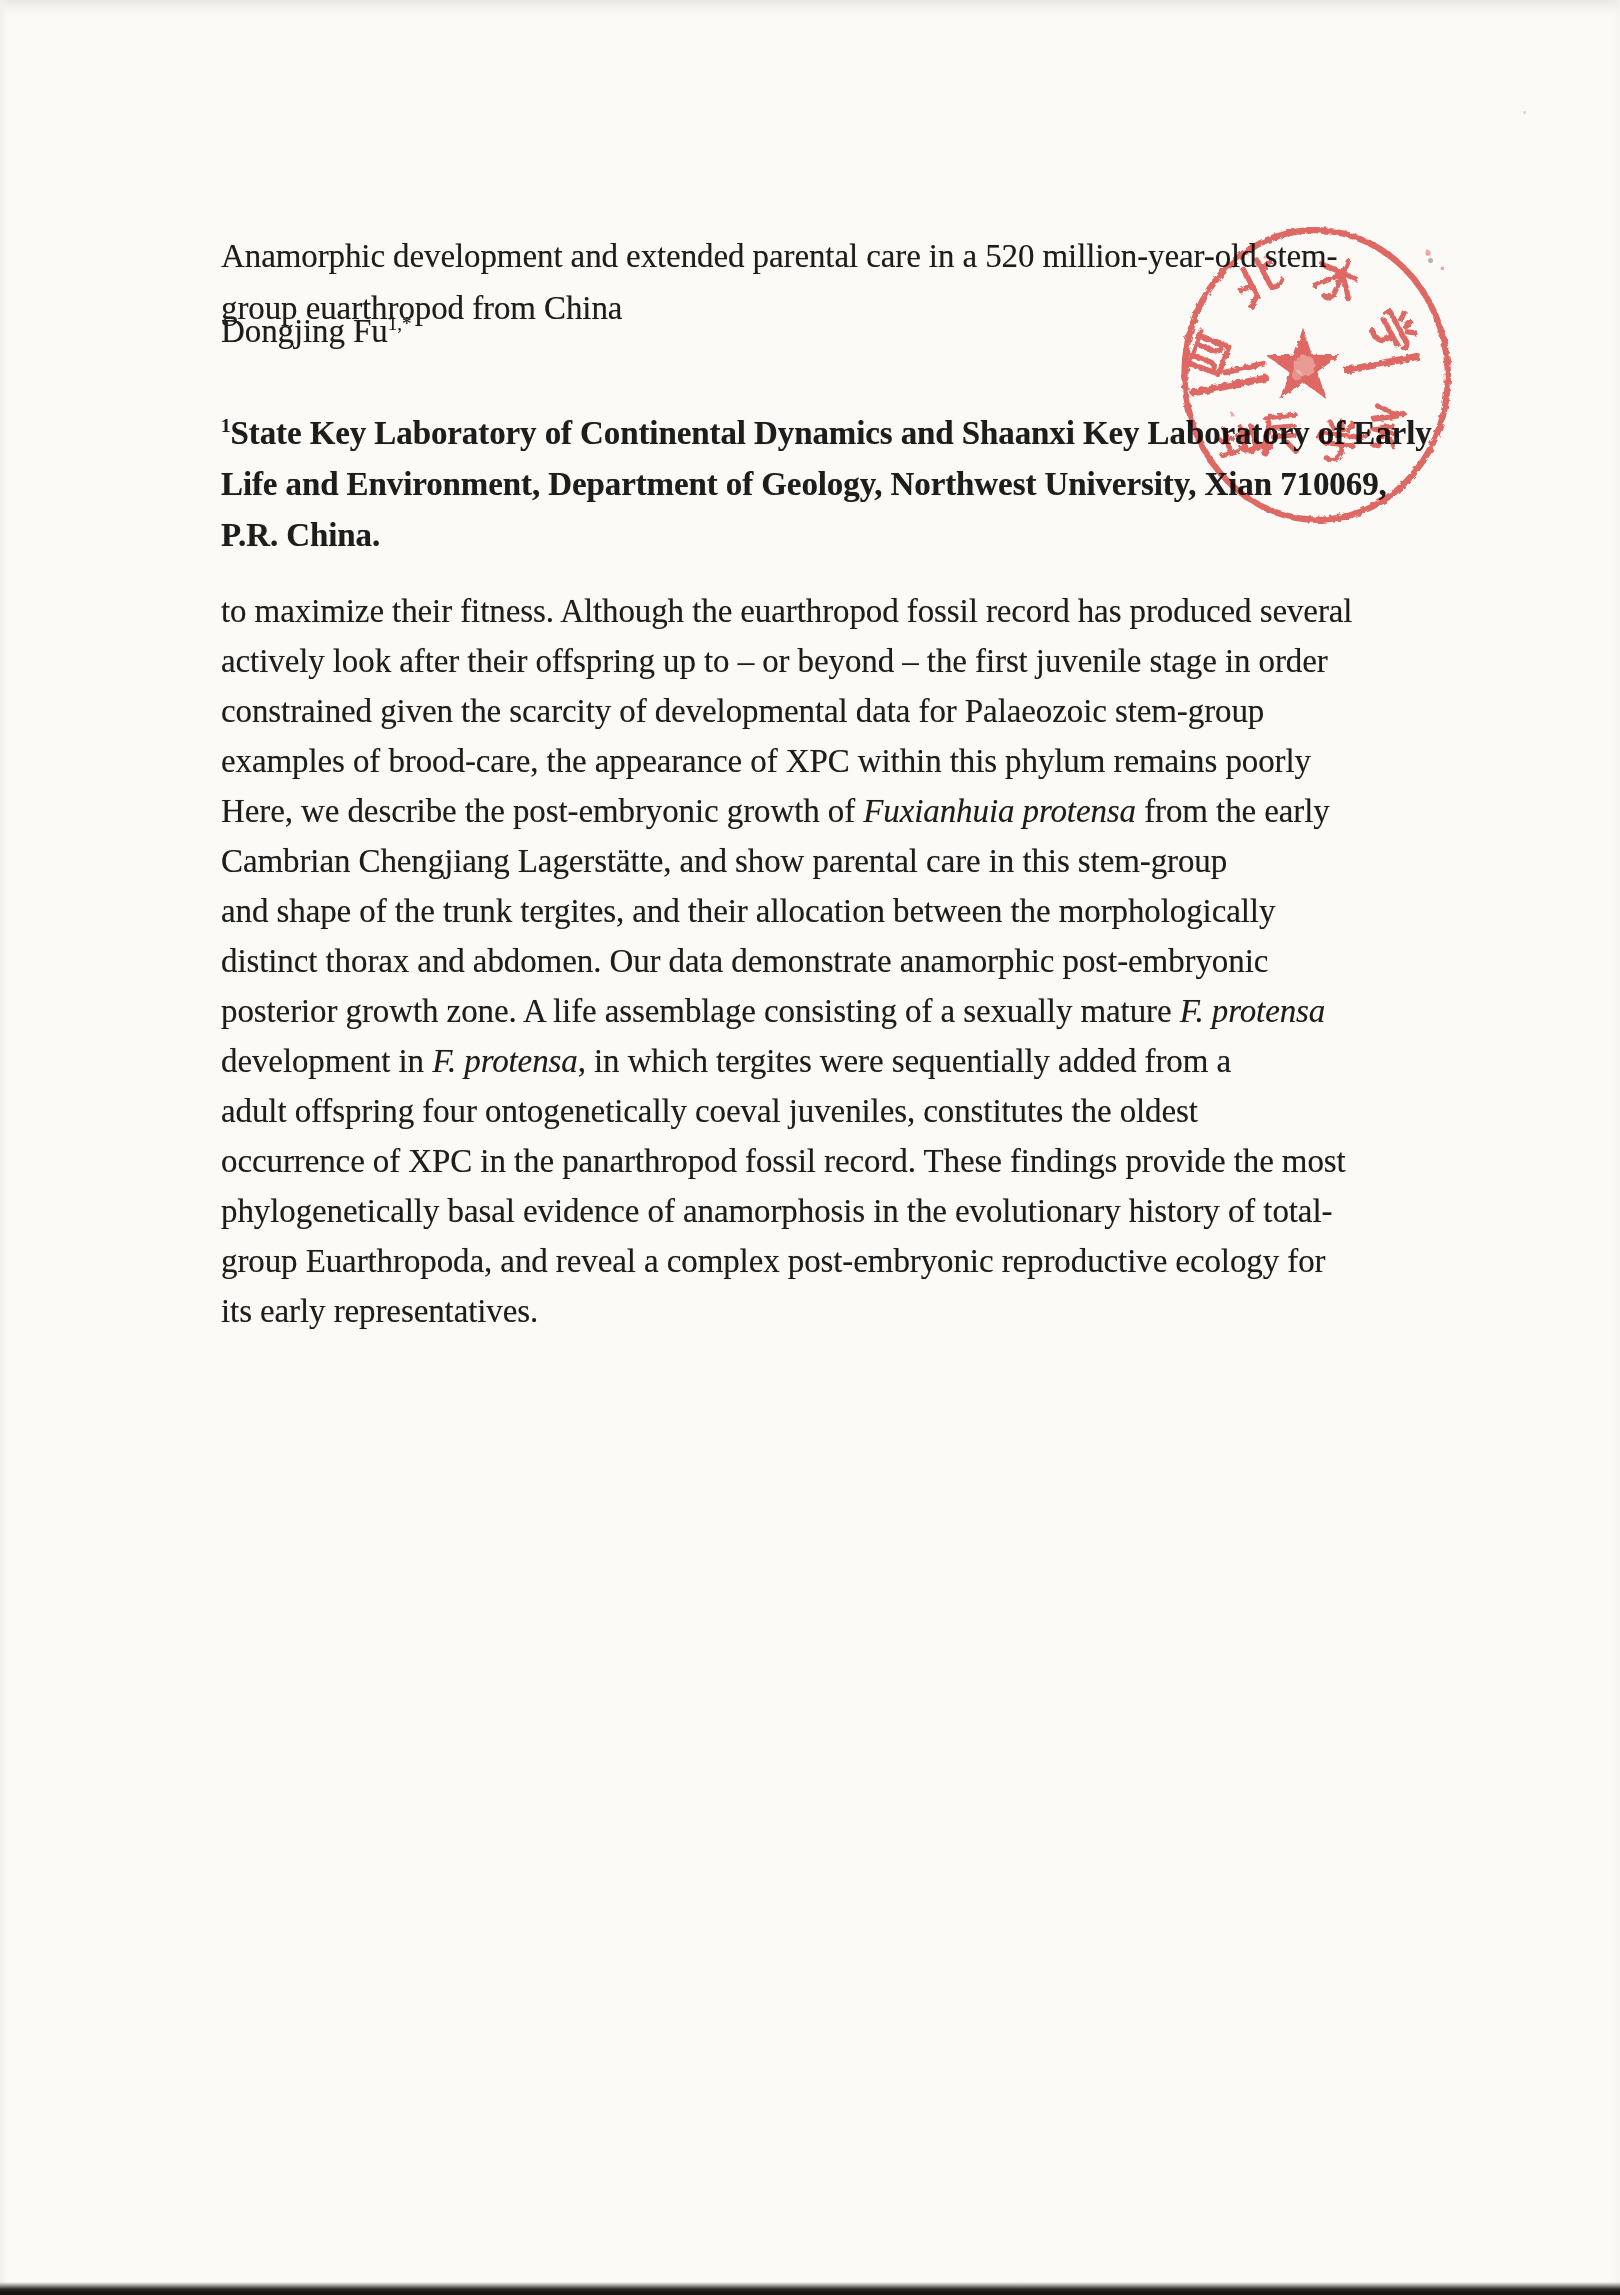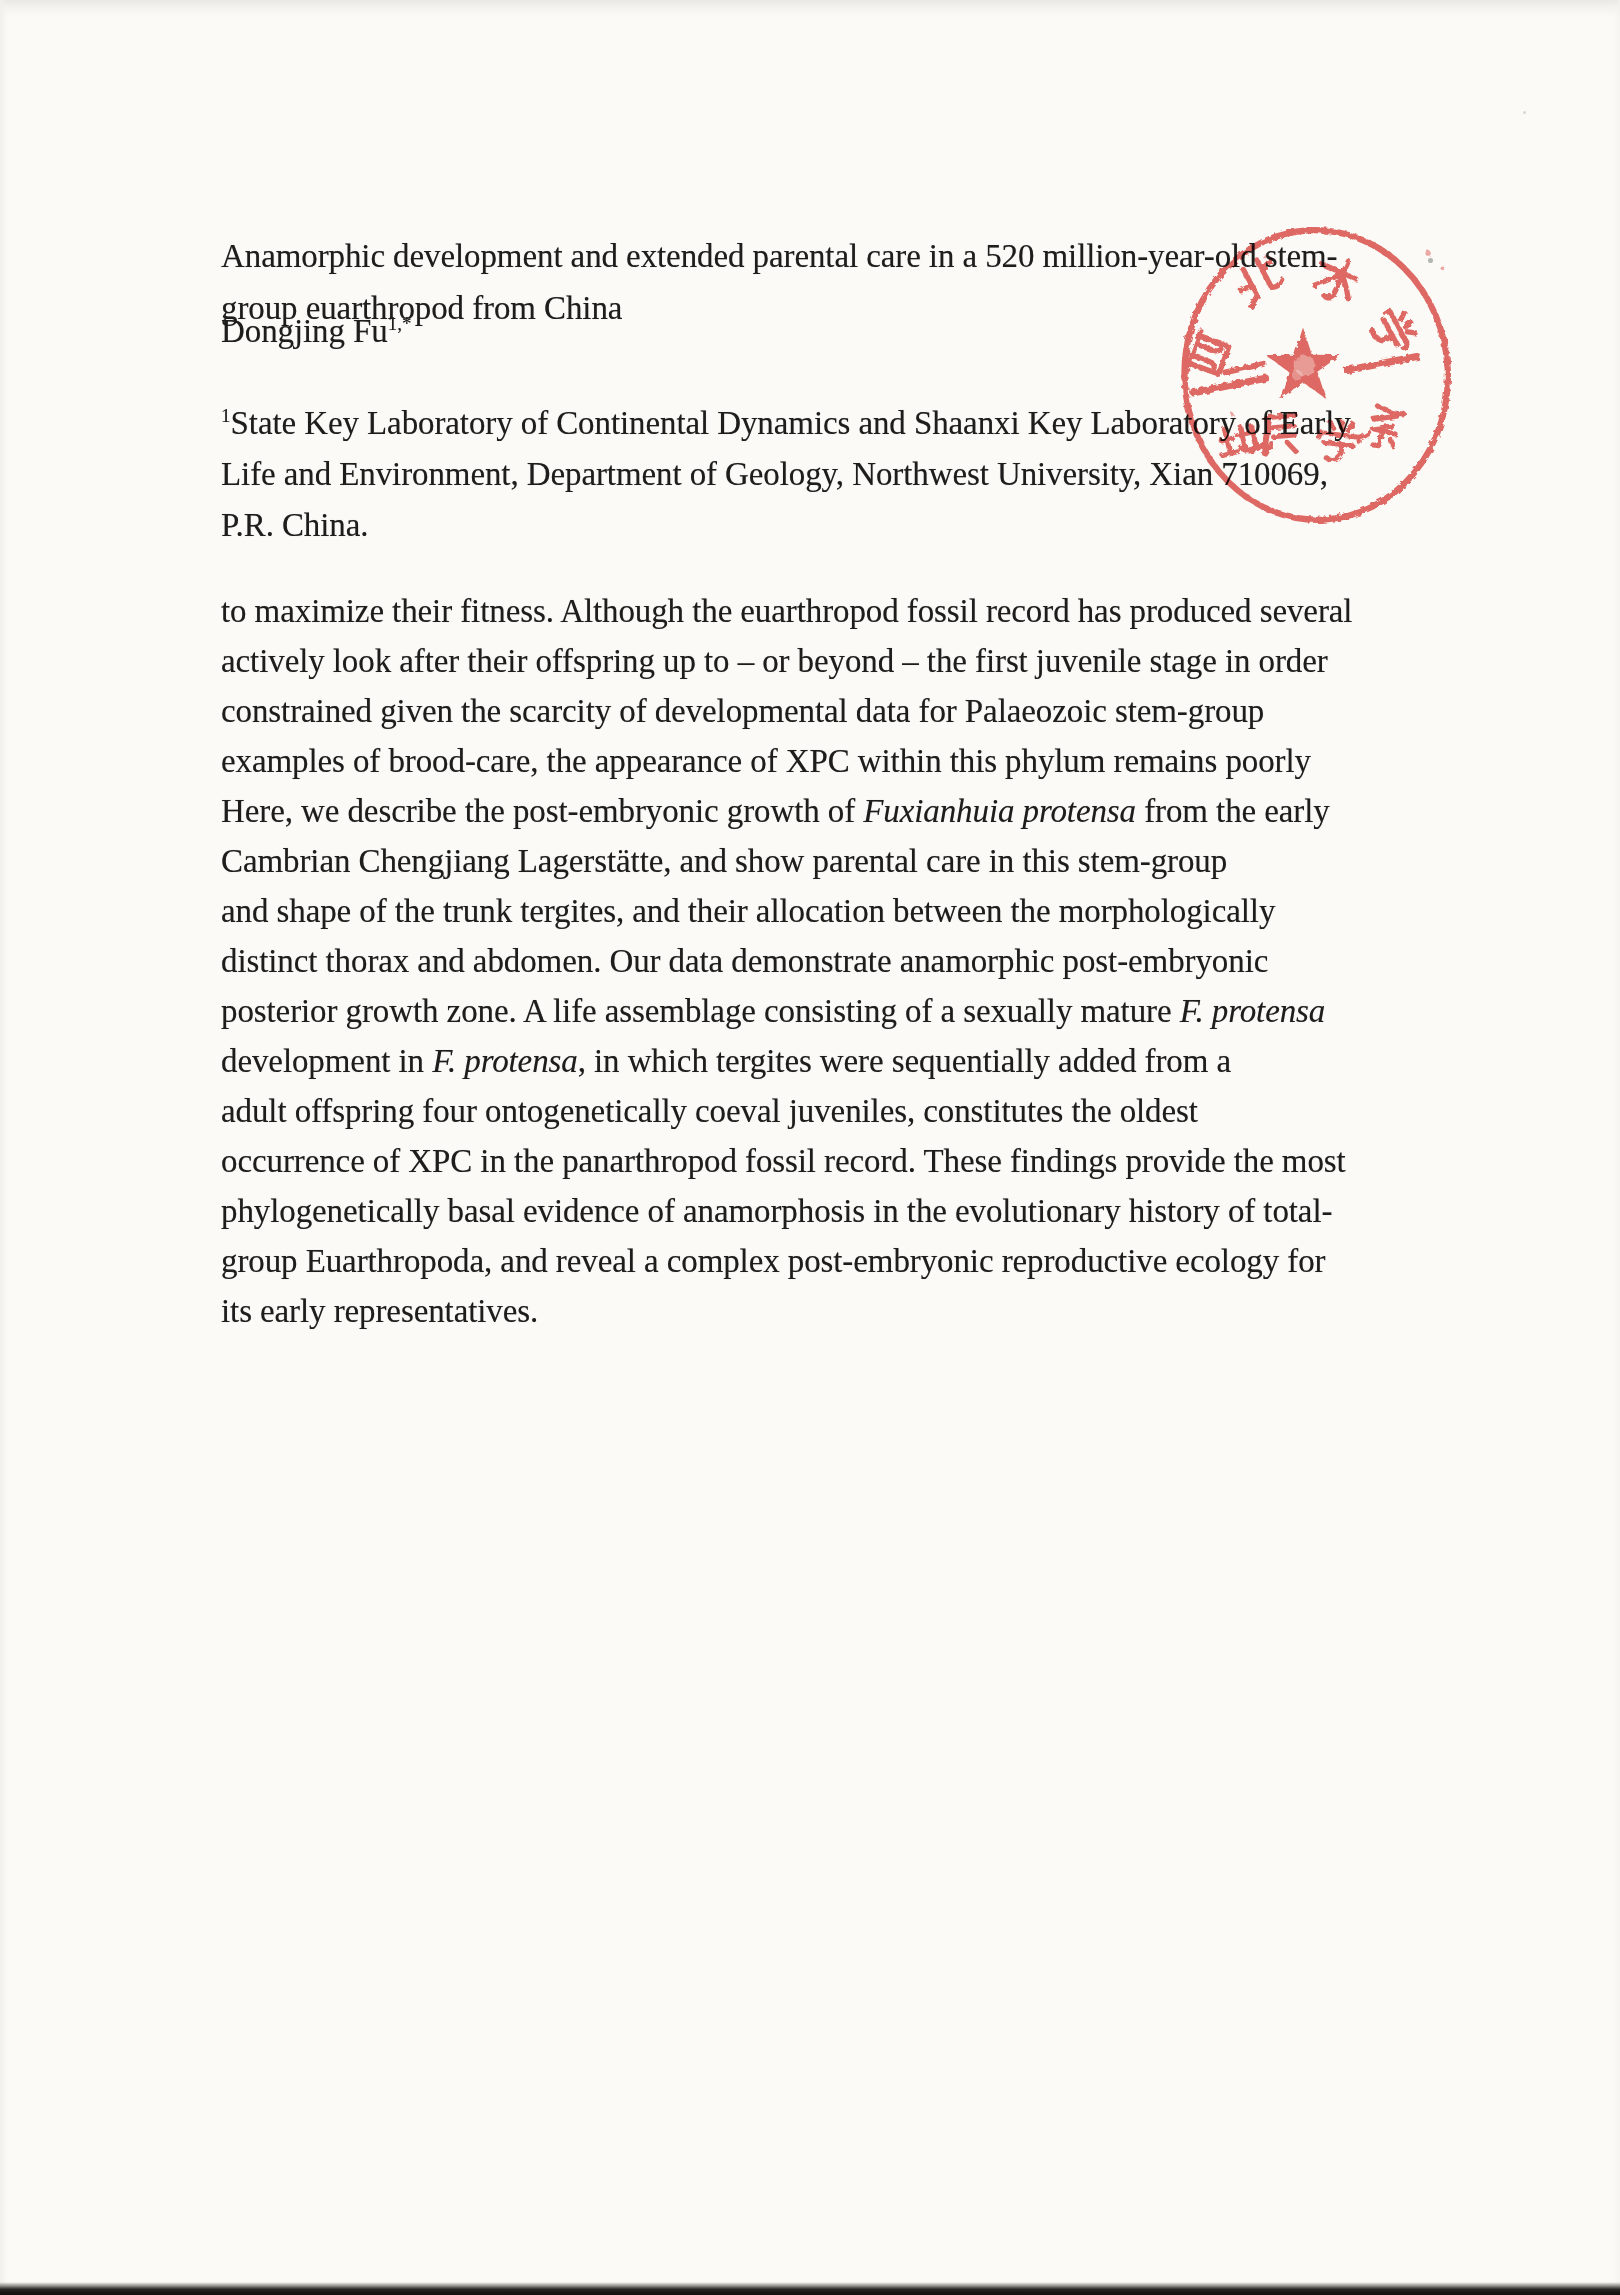--- a/index.html
+++ b/index.html
@@ -19,21 +19,21 @@
   .bottom-edge{position:absolute;left:0;right:0;bottom:0;height:13px;
     background:linear-gradient(to bottom,rgba(160,158,152,0) 0%,#908e88 30%,#2a2926 55%,#171613 80%,#121110 100%);}
   .speck{position:absolute;border-radius:50%;}
 
   
   .block{position:absolute;left:221px;}
   .doc{font-size:33px;letter-spacing:-0.1px;text-shadow:0 0 0.7px rgba(25,25,25,0.45);}
   .tl{white-space:nowrap;}
   #title-block{top:202px;line-height:52px;margin-top:28px;}
   #author-block{top:305px;line-height:52px;}
-  #affiliation-block{top:398px;line-height:51px;}
+  #affiliation-block{top:408px;line-height:51px;font-weight:bold;}
   #abstract-block{top:586px;line-height:50px;}
   sup{font-size:0.58em;letter-spacing:0;line-height:0;}
   i{font-style:italic;}
 
   
   .stamp{position:absolute;left:1166px;top:217px;width:303px;height:316px;
     mix-blend-mode:multiply;opacity:0.93;}
 </style>
 </head>
 <body>

